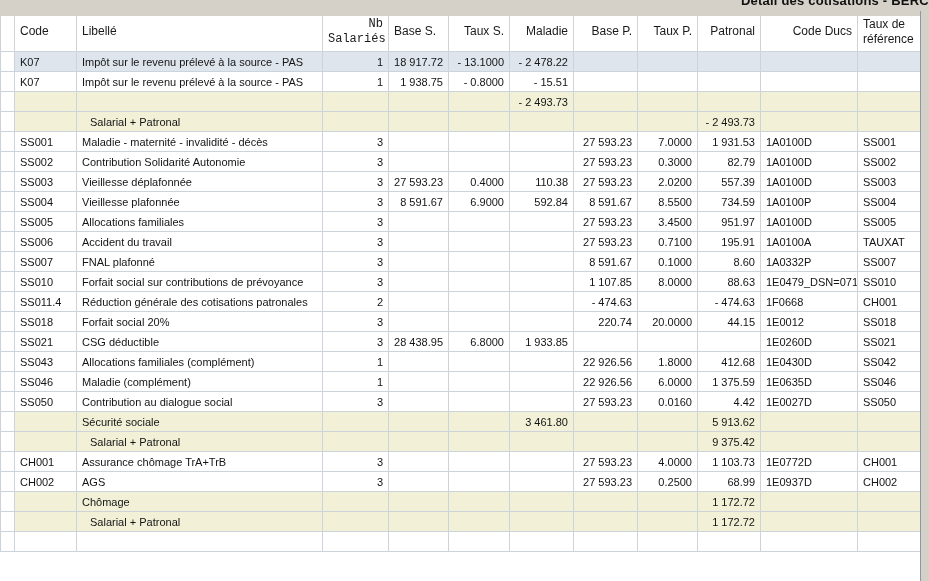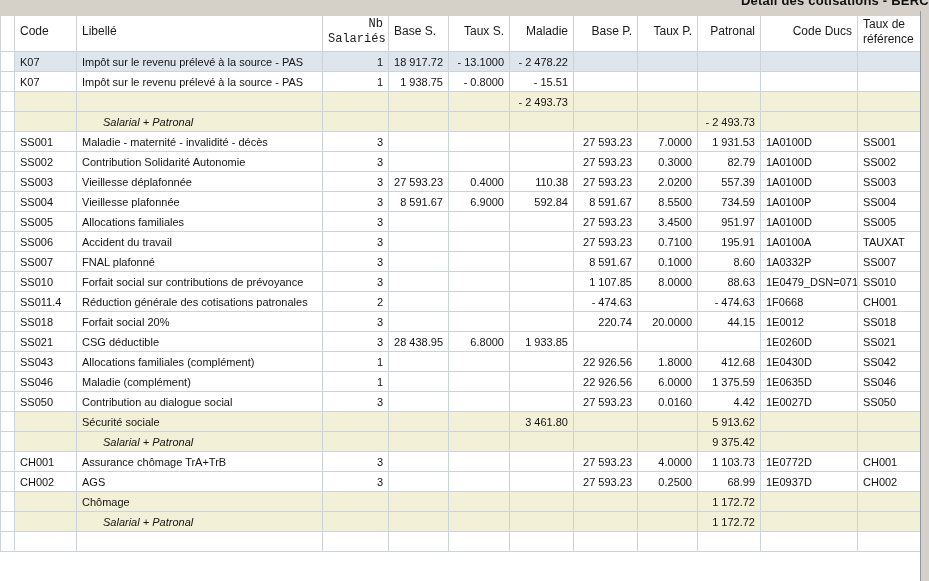--- a/index.html
+++ b/index.html
@@ -50,21 +50,21 @@
   tr.subtotal td{background:var(--subtotal-bg);}
   tr.subtotal td.gutter{background:#fff;}
   tr.selected td{
     background:var(--selected-bg);
     border-top:1px dotted var(--sel-dot);
     border-bottom:1px dotted var(--sel-dot);
   }
   tr.selected td.gutter{background:#fff;}
   tr.selected td.first-sel{border-left:1px dotted var(--sel-dot);}
   tr.selected td:last-child{border-right:1px dotted var(--sel-dot);}
-  tr.indent td.col-libelle{padding-left:26px;font-style:italic;}
+  tr.indent td.col-libelle{padding-left:13px;}
   td.gutter{background:#fff;}
 </style>
 </head>
 <body>
 
 <div class="top-strip">
   <div class="page-title">Détail des cotisations - BERC</div>
 </div>
 
 <div class="right-strip"></div>

